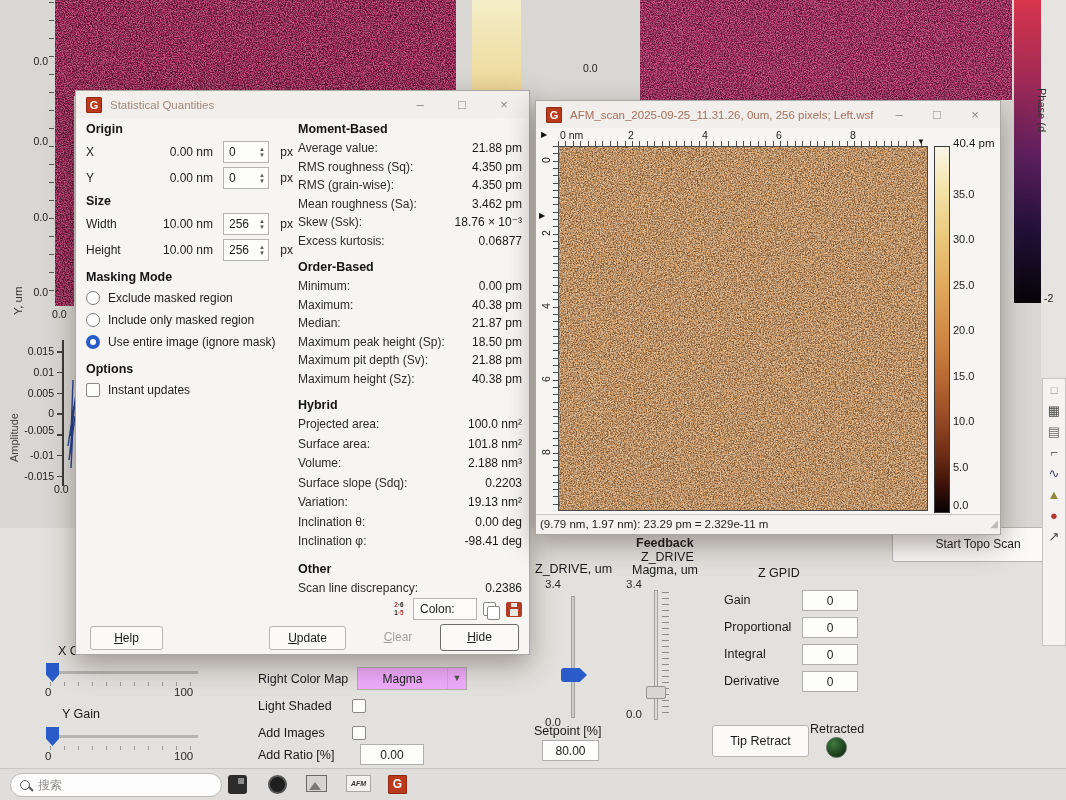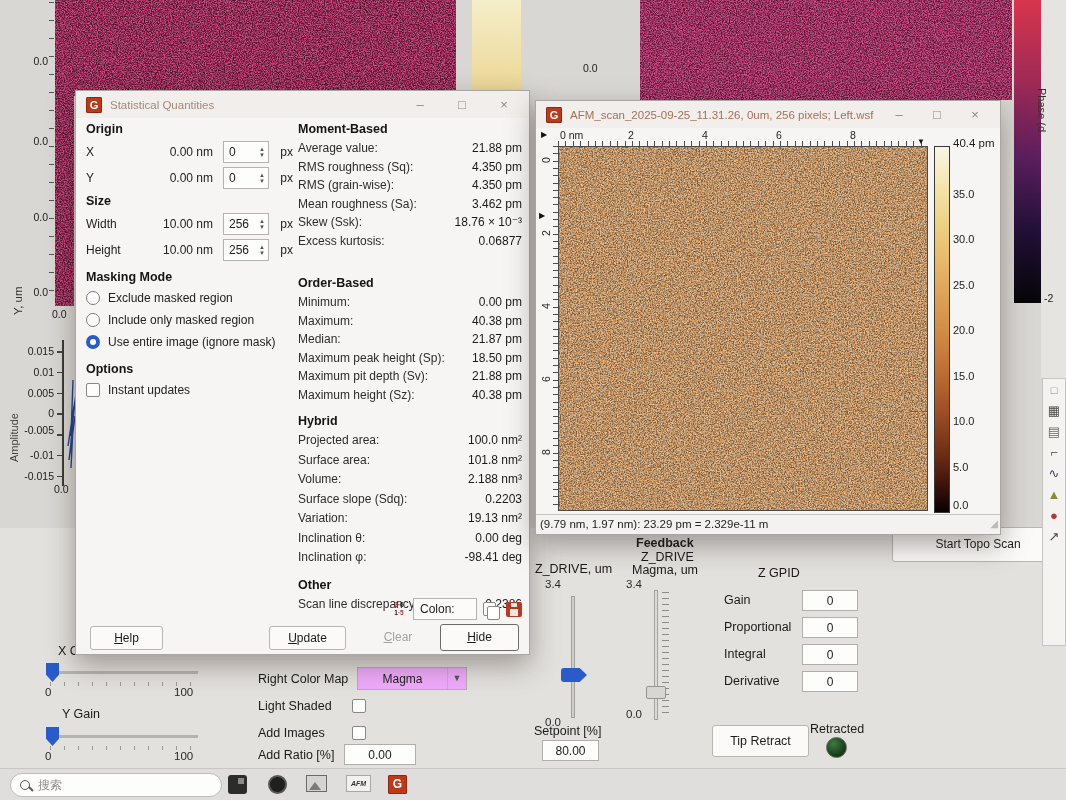--- a/index.html
+++ b/index.html
@@ -173,21 +173,21 @@
   <span class="plab" style="left:258px;top:672px">Right Color Map</span>
   <div class="combo" style="left:357px;top:667px;width:110px">
     <span class="ctext">Magma</span>
     <span class="chev">▼</span>
   </div>
   <span class="plab" style="left:258px;top:699px">Light Shaded</span>
   <div class="cbox abs" style="left:352px;top:699px"></div>
   <span class="plab" style="left:258px;top:726px">Add Images</span>
   <div class="cbox abs" style="left:352px;top:726px"></div>
   <span class="plab" style="left:258px;top:748px">Add Ratio [%]</span>
-  <div class="numbox" style="left:344px;top:744px;width:72px">0.00</div>
+  <div class="numbox" style="left:360px;top:744px;width:64px">0.00</div>
 
   <span class="plab" style="left:636px;top:536px;font-weight:bold">Feedback</span>
   <span class="plab" style="left:641px;top:550px">Z_DRIVE</span>
   <span class="plab" style="left:632px;top:563px">Magma, um</span>
   <span class="plab" style="left:535px;top:562px">Z_DRIVE, um</span>
   <span class="minmax" style="left:545px;top:578px">3.4</span>
   <div class="vtrack" style="left:571px;top:596px;height:122px"></div>
   <div class="vhandle-blue" style="left:561px;top:668px"></div>
   <span class="minmax" style="left:545px;top:716px">0.0</span>
   <span class="minmax" style="left:626px;top:578px">3.4</span>
@@ -326,21 +326,21 @@
           <span class="sv">3.462 pm</span>
         </div>
       <div class="srow">
           <span class="sl">Skew (Ssk):</span>
           <span class="sv">18.76 × 10⁻³</span>
         </div>
       <div class="srow">
           <span class="sl">Excess kurtosis:</span>
           <span class="sv">0.06877</span>
         </div>
-      <div class="h" style="margin-top:23px">Order-Based</div>
+      <div class="h" style="margin-top:7px">Order-Based</div>
       <div class="srow">
           <span class="sl">Minimum:</span>
           <span class="sv">0.00 pm</span>
         </div>
       <div class="srow">
           <span class="sl">Maximum:</span>
           <span class="sv">40.38 pm</span>
         </div>
       <div class="srow">
           <span class="sl">Median:</span>

